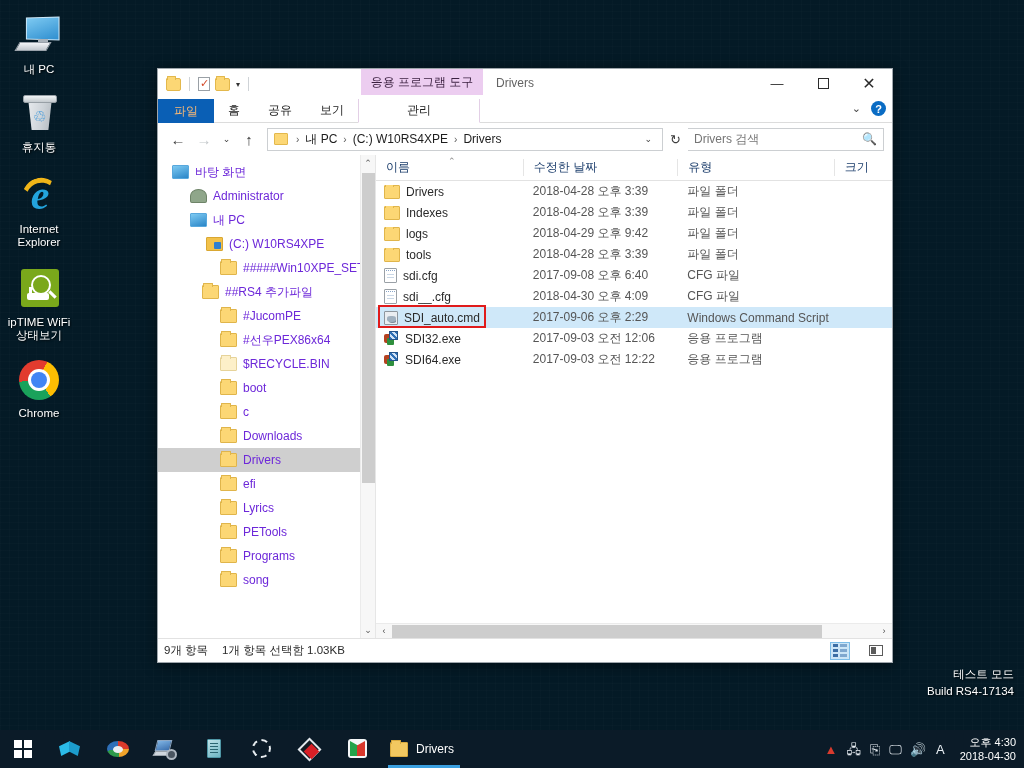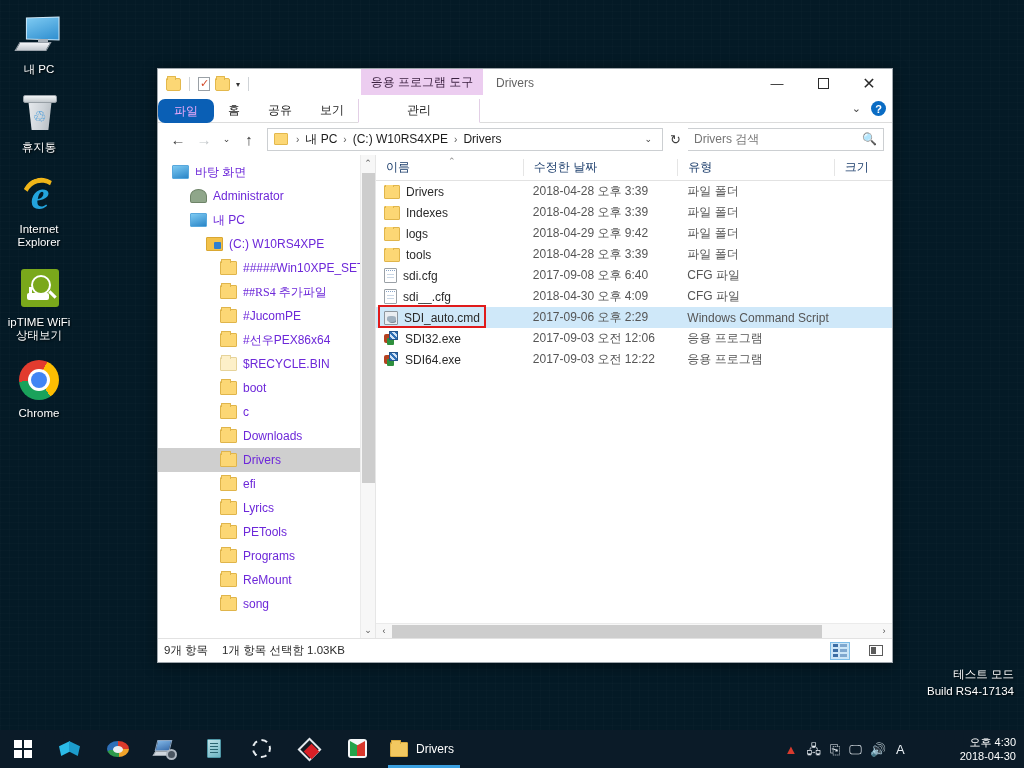--- a/index.html
+++ b/index.html
@@ -175,21 +175,21 @@
 
   
   .tabstrip {
     height:24px; display:flex; align-items:stretch; position:relative;
     border-bottom:1px solid #dcdcdc; background:#fff;
   }
   .tab {
     padding:0 14px; font-size:12px; color:#1a1a1a;
     display:flex; align-items:center; justify-content:center;
   }
-  .tab.file { background:#0a5fb5; color:#f0abfc; padding:12px 16px;border-radius:7px; }
+  .tab.file { background:#0a5fb5; color:#fdba74; padding:12px 16px; }
   .tab.ctx {
     width:122px; padding:0; border-left:1px solid #e3cfe6; border-right:1px solid #e3cfe6;
     border-bottom:1px solid #fff; margin-bottom:-1px; background:#fff;
   }
   .ribbon-right { position:absolute; right:6px; top:2px; display:flex; align-items:center; gap:10px; }
   .ribbon-right .chev { font-size:11px; color:#444; }
   .help-btn {
     width:15px; height:15px; border-radius:50%; background:#0a6cc4; color:#fff;
     font-size:11px; font-weight:bold; display:flex; align-items:center; justify-content:center;
   }
@@ -393,21 +393,21 @@
     content:""; position:absolute; left:0; top:-3px; width:8px; height:3px;
     background:#f2c860; border:1px solid #d8a93d; border-bottom:none; border-radius:1px 1px 0 0;
   }
 
   .tray {
     margin-left:auto; display:flex; align-items:center; gap:9px; padding-right:8px; height:38px;
   }
   .tray .ti { color:#e8eef3; font-size:13px; line-height:1; }
   .tray .green-red { font-size:13px; }
   .clock {
-    color:#ffffff; font-size:11px; line-height:14px; text-align:right; padding-left:6px;margin-left:40px;
+    color:#ffffff; font-size:11px; line-height:14px; text-align:right; padding-left:6px;
   }
 
   
   .tbi { width:24px; height:24px; position:relative; }
   .tbi-butterfly .w1{ position:absolute; left:1px; top:4px; width:11px; height:15px;
     background:#2bbbe8; clip-path:polygon(100% 0,0 35%,20% 100%,100% 70%); }
   .tbi-butterfly .w2{ position:absolute; left:11px; top:4px; width:11px; height:15px;
     background:#1c9ccc; clip-path:polygon(0 0,100% 35%,80% 100%,0 70%); }
   .tbi-pc .r{ position:absolute; left:1px; top:4px; width:22px; height:16px; border-radius:50%;
     background:conic-gradient(#d93a2b 0 90deg,#f0a32a 90deg 170deg,#2e9a4a 170deg 260deg,#2e6fb8 260deg 360deg); }
@@ -574,21 +574,21 @@
         </div>
         <div class="tnode" style="padding-left:48px;">
           <span class="ic drive-ic"></span>
           <span>(C:) W10RS4XPE</span>
         </div>
 
         <div class="tnode" style="padding-left:62px;">
           <span class="ic fold-ic"></span>
           <span>#####Win10XPE_SET##</span>
         </div>
-        <div class="tnode" style="padding-left:62px;font-family:Liberation Serif, serif;">
+        <div class="tnode" style="padding-left:44px;">
           <span class="ic fold-ic"></span>
           <span>##RS4 추가파일</span>
         </div>
         <div class="tnode" style="padding-left:62px;">
           <span class="ic fold-ic"></span>
           <span>#JucomPE</span>
         </div>
         <div class="tnode" style="padding-left:62px;">
           <span class="ic fold-ic"></span>
           <span>#선우PEX86x64</span>
@@ -621,24 +621,20 @@
           <span class="ic fold-ic"></span>
           <span>Lyrics</span>
         </div>
         <div class="tnode" style="padding-left:62px;">
           <span class="ic fold-ic"></span>
           <span>PETools</span>
         </div>
         <div class="tnode" style="padding-left:62px;">
           <span class="ic fold-ic"></span>
           <span>Programs</span>
-        </div>
-        <div class="tnode" style="padding-left:62px;">
-          <span class="ic fold-ic"></span>
-          <span>ReMount</span>
         </div>
         <div class="tnode" style="padding-left:62px;">
           <span class="ic fold-ic"></span>
           <span>song</span>
         </div>
       </div>
 
       <div class="nav-sb">
         <div class="arr">⌃</div>
         <div class="thumb"></div>

